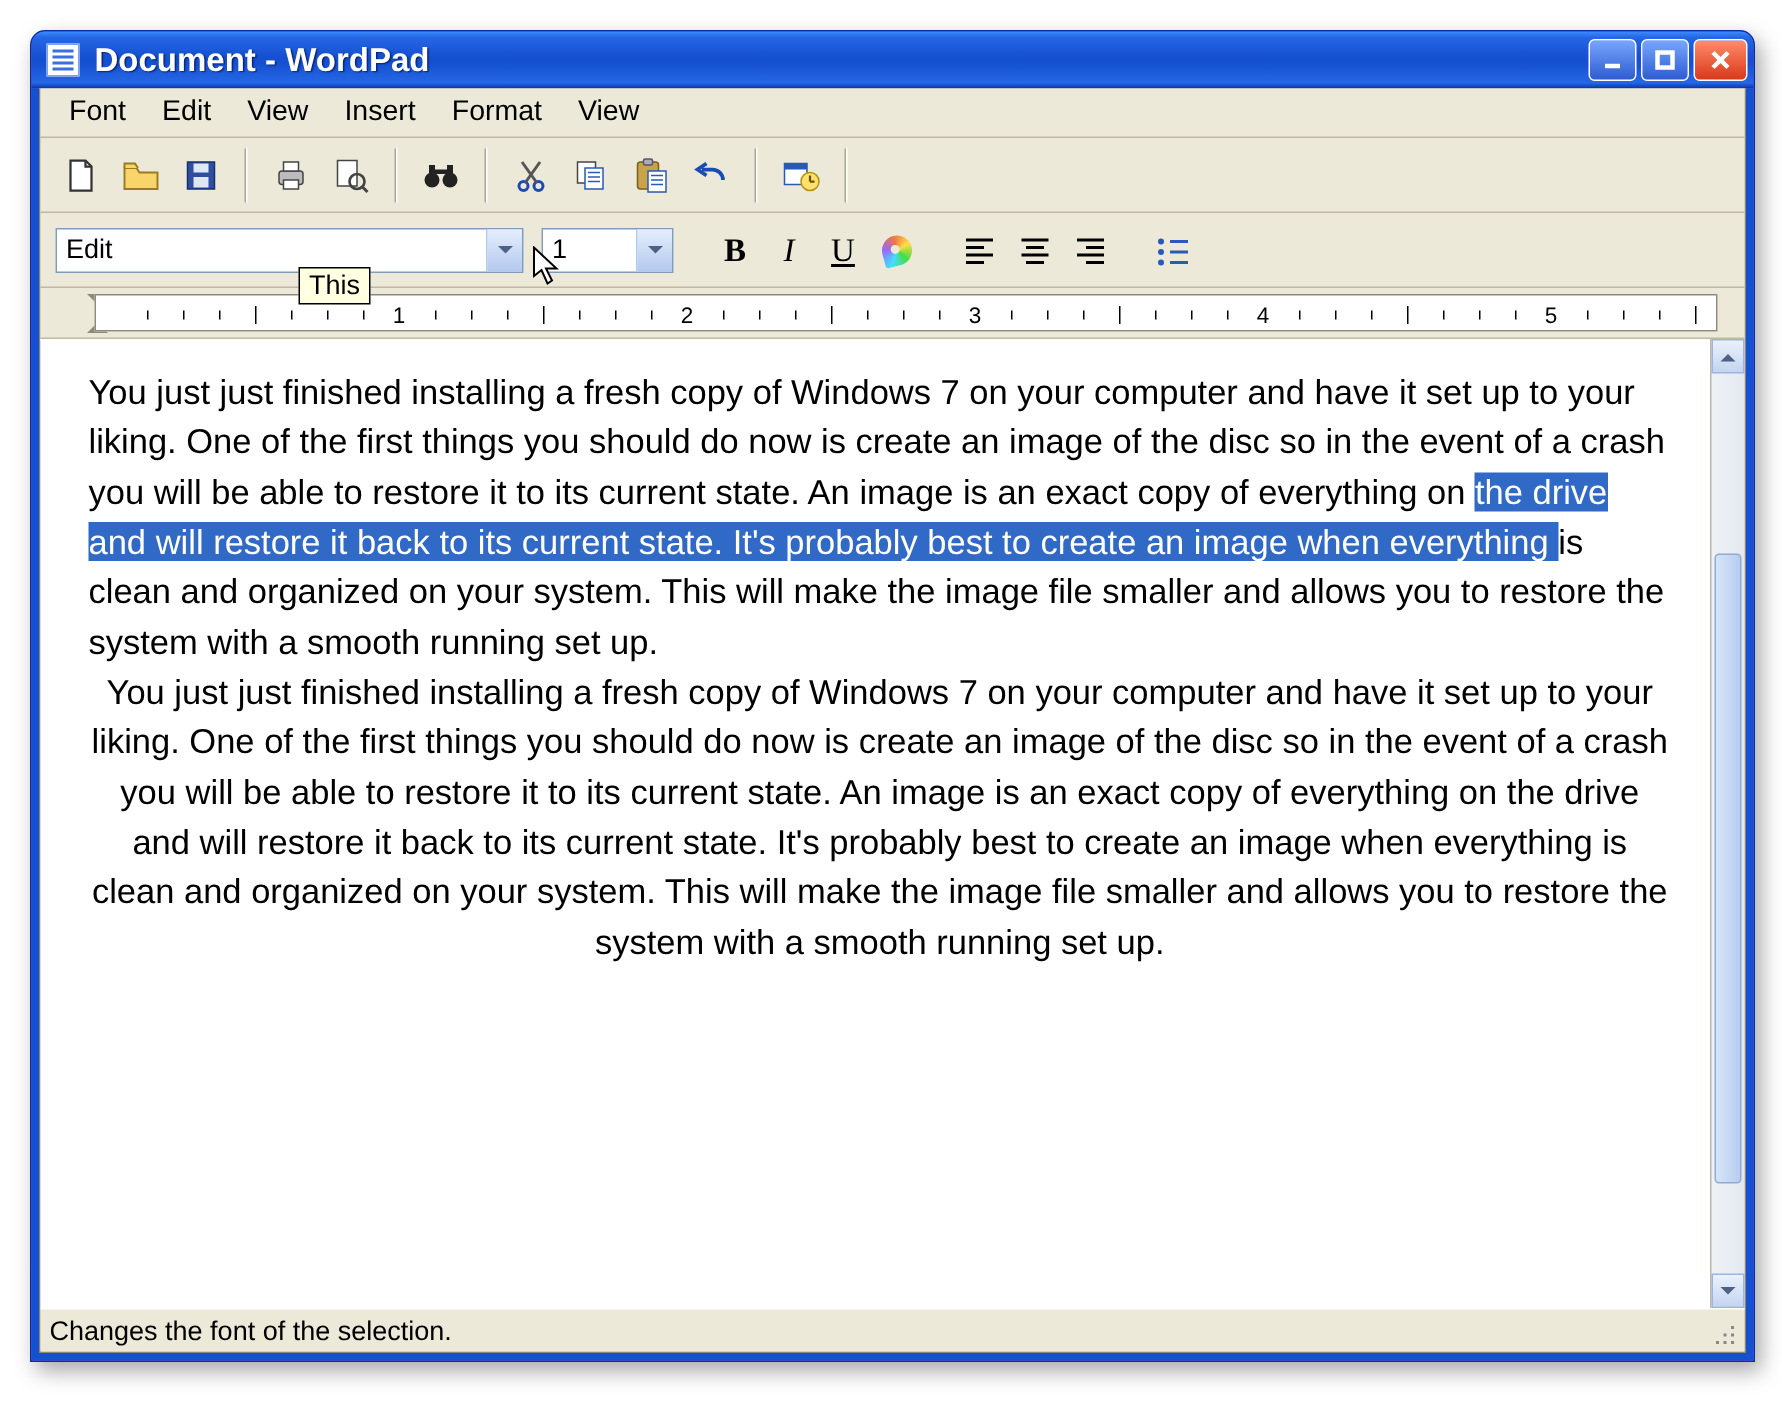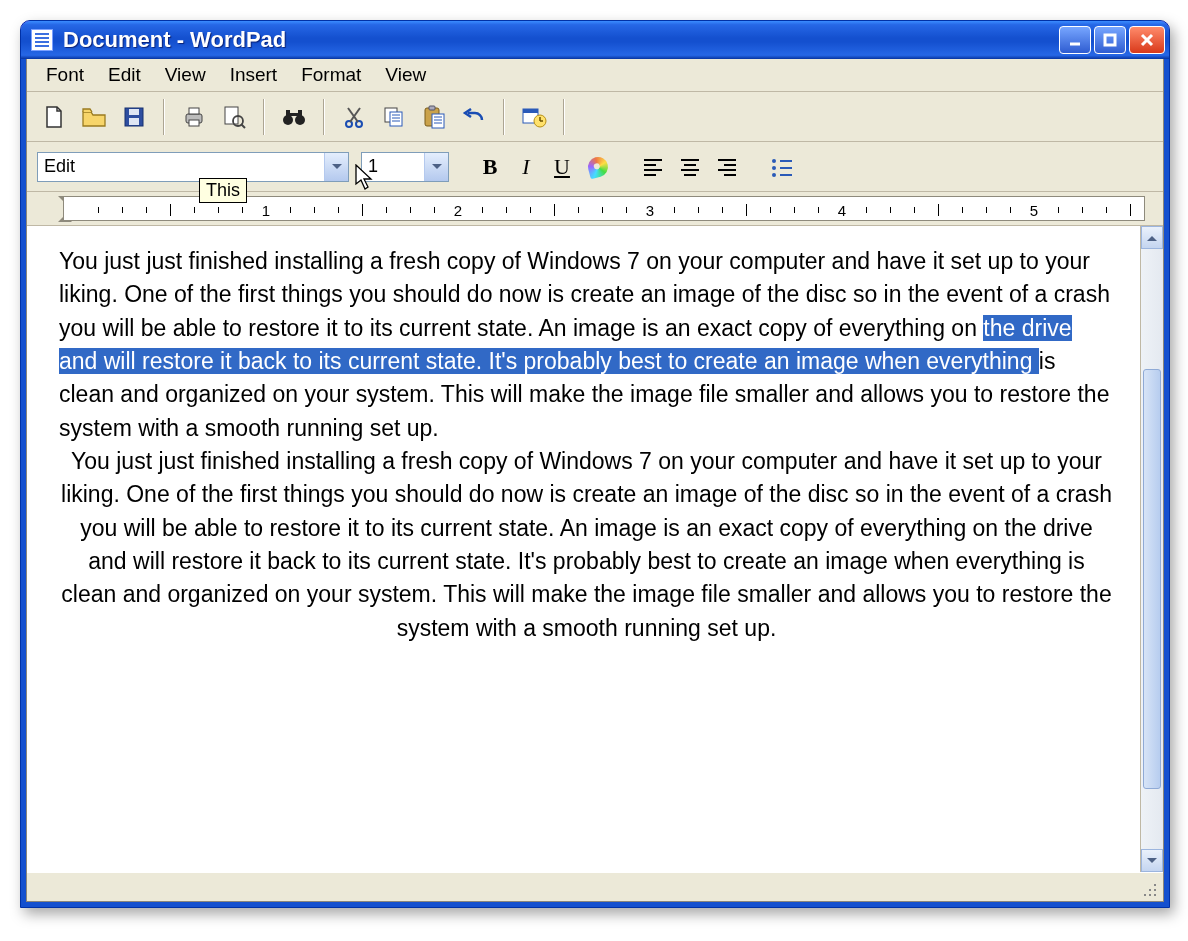--- a/index.html
+++ b/index.html
@@ -481,20 +481,21 @@
         <div class="vscroll">
           <div class="sb-btn sb-up"></div>
           <div class="sb-track">
             <div class="sb-thumb"></div>
           </div>
           <div class="sb-btn sb-down"></div>
         </div>
       </div>
 
       <div class="statusbar">
+        <span>Changes the font of the selection.</span>
         <div class="grip"></div>
       </div>
 
     </div>
     <div class="frame-right"></div>
   </div>
   <div class="frame-bottom"></div>
 </div>
 
 </body></html>

